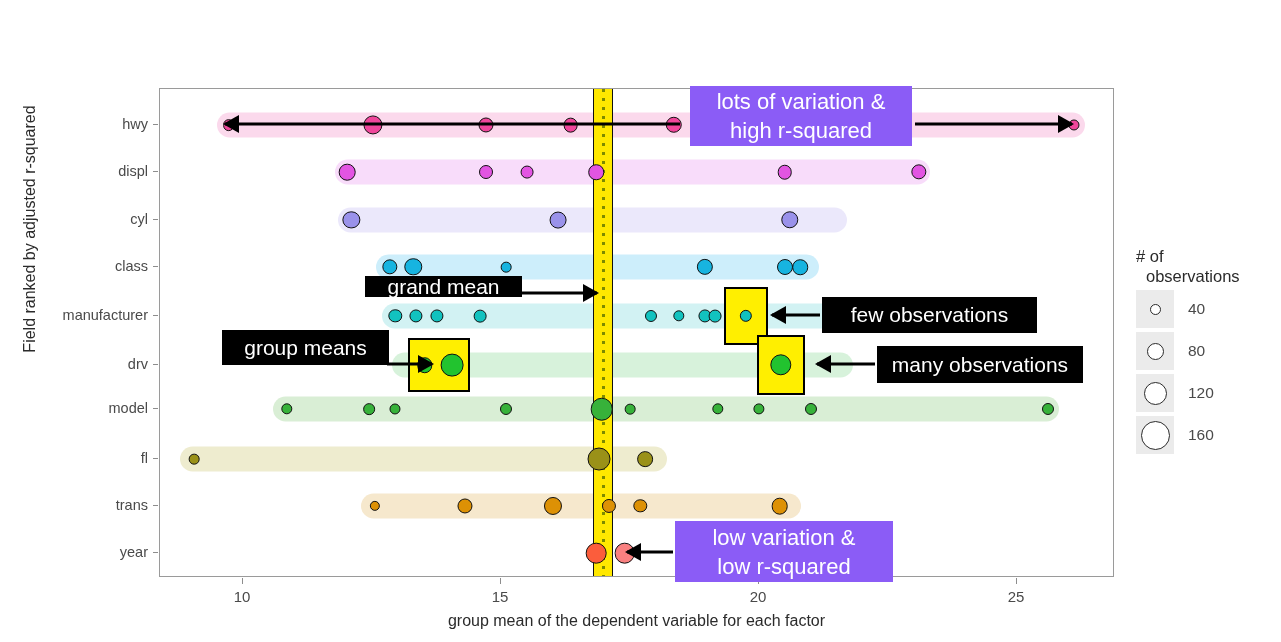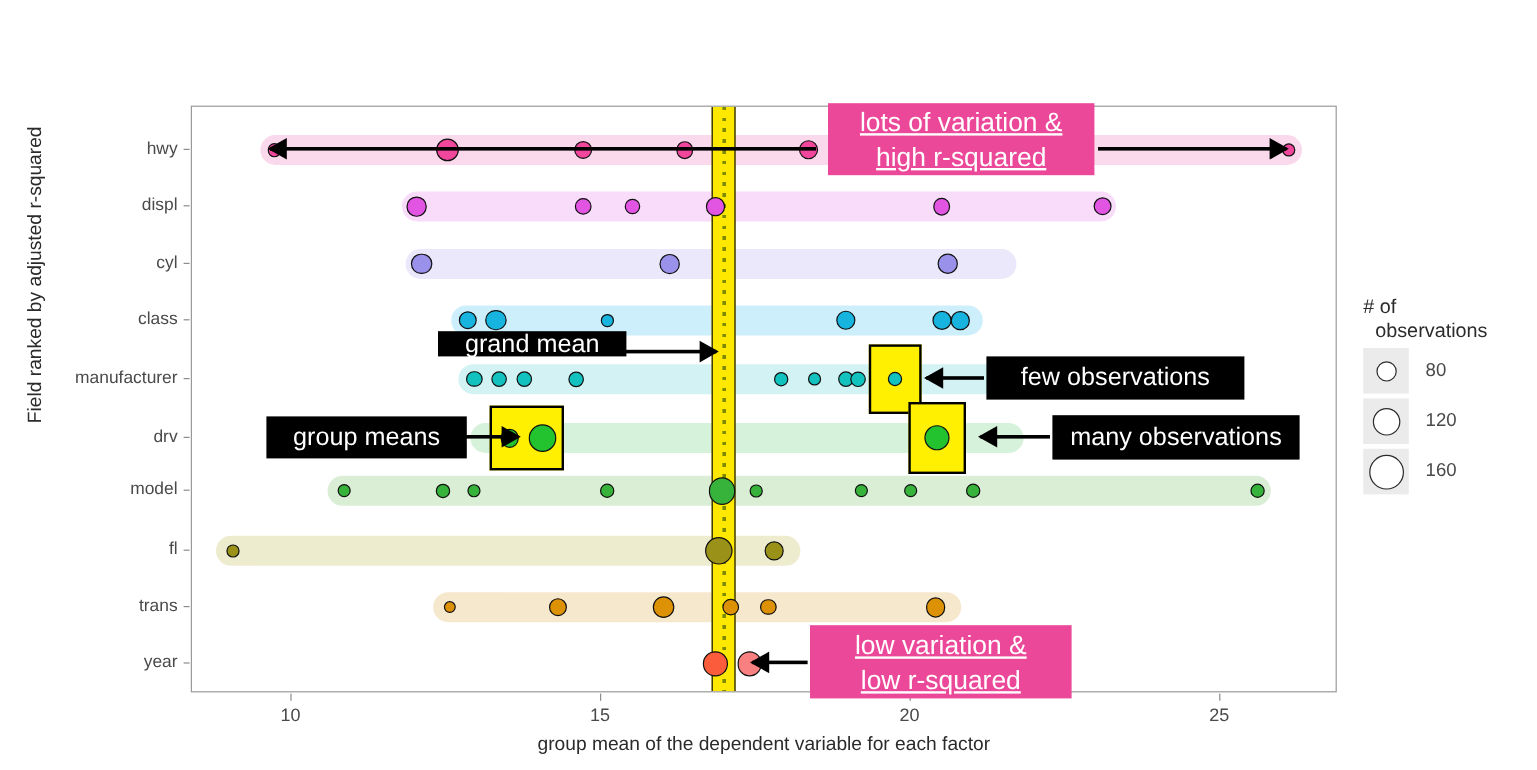--- a/index.html
+++ b/index.html
@@ -63,21 +63,21 @@
   .arrow-line{position:absolute;height:3px;background:#000;transform:translateY(-50%);}
   .arrow-head{position:absolute;width:0;height:0;transform:translateY(-50%);}
   .arrow-head.left{border-top:9px solid transparent;border-bottom:9px solid transparent;border-right:16px solid #000;}
   .arrow-head.right{border-top:9px solid transparent;border-bottom:9px solid transparent;border-left:16px solid #000;}
 
   
   .callout{
     position:absolute;color:#fff;font-size:21px;line-height:26px;
     padding:4px 10px;white-space:pre-line;text-align:center;box-sizing:border-box;
   }
-  .callout.blue{background:#ec4899;font-size:22px;line-height:29px;text-decoration:underline;}
+  .callout.blue{background:#8b5cf6;font-size:22px;line-height:29px;}
   .callout.black{background:#000000;}
   .callout.maroon{background:#000000;}
 
   
   .legend{position:absolute;left:1136px;top:246px;width:140px;}
   .legend-title{font-size:16.5px;color:#2b2b2b;line-height:20px;}
   .legend-row{display:flex;align-items:center;margin-top:4px;}
   .legend-key{width:38px;height:38px;background:#ebebeb;display:flex;align-items:center;justify-content:center;flex:0 0 auto;}
   .legend-circle{border-radius:50%;border:1.5px solid #2b2b2b;background:#fff;box-sizing:border-box;}
   .legend-label{font-size:15.5px;color:#4a4a4a;margin-left:14px;}
@@ -211,34 +211,40 @@
       <div class="arrow-line" style="left: 387px; width: 45px; top: 364px;"></div>
       <div class="arrow-head right" style="top: 364px; left: 418px;"></div>
       <div class="arrow-line" style="left: 817px; width: 58px; top: 364px;"></div>
       <div class="arrow-head left" style="top: 364px; left: 815px;"></div>
       <div class="arrow-line" style="left: 627px; width: 46px; top: 552px;"></div>
       <div class="arrow-head left" style="top: 552px; left: 625px;"></div>
       <div class="callout blue" style="left: 690px; top: 86px; width: 222px; height: 60px; display: flex; align-items: center; justify-content: center;">lots of variation &amp;
 high r-squared</div>
       <div class="callout black" style="left: 365px; top: 276px; width: 157px; height: 21px; display: flex; align-items: center; justify-content: center;">grand mean</div>
       <div class="callout maroon" style="left: 822px; top: 297px; width: 215px; height: 36px; display: flex; align-items: center; justify-content: center;">few observations</div>
-      <div class="callout black" style="left: 222px; top: 347px; width: 167px; height: 35px; display: flex; align-items: center; justify-content: center;">group means</div>
+      <div class="callout black" style="left: 222px; top: 330px; width: 167px; height: 35px; display: flex; align-items: center; justify-content: center;">group means</div>
       <div class="callout maroon" style="left: 877px; top: 346px; width: 206px; height: 37px; display: flex; align-items: center; justify-content: center;">many observations</div>
       <div class="callout blue" style="left: 675px; top: 521px; width: 218px; height: 61px; display: flex; align-items: center; justify-content: center;">low variation &amp;
 low r-squared</div>
     </div>
 
   <div class="legend">
     <div class="legend-title">
       <div># of</div>
       <div style="padding-left:10px">observations</div>
     </div>
     <div id="legend-rows">
         <div class="legend-row">
           <div class="legend-key">
+            <div class="legend-circle" style="width: 11px; height: 11px;"></div>
+          </div>
+          <div class="legend-label">40</div>
+        </div>
+        <div class="legend-row">
+          <div class="legend-key">
             <div class="legend-circle" style="width: 17px; height: 17px;"></div>
           </div>
           <div class="legend-label">80</div>
         </div>
         <div class="legend-row">
           <div class="legend-key">
             <div class="legend-circle" style="width: 23px; height: 23px;"></div>
           </div>
           <div class="legend-label">120</div>
         </div>

